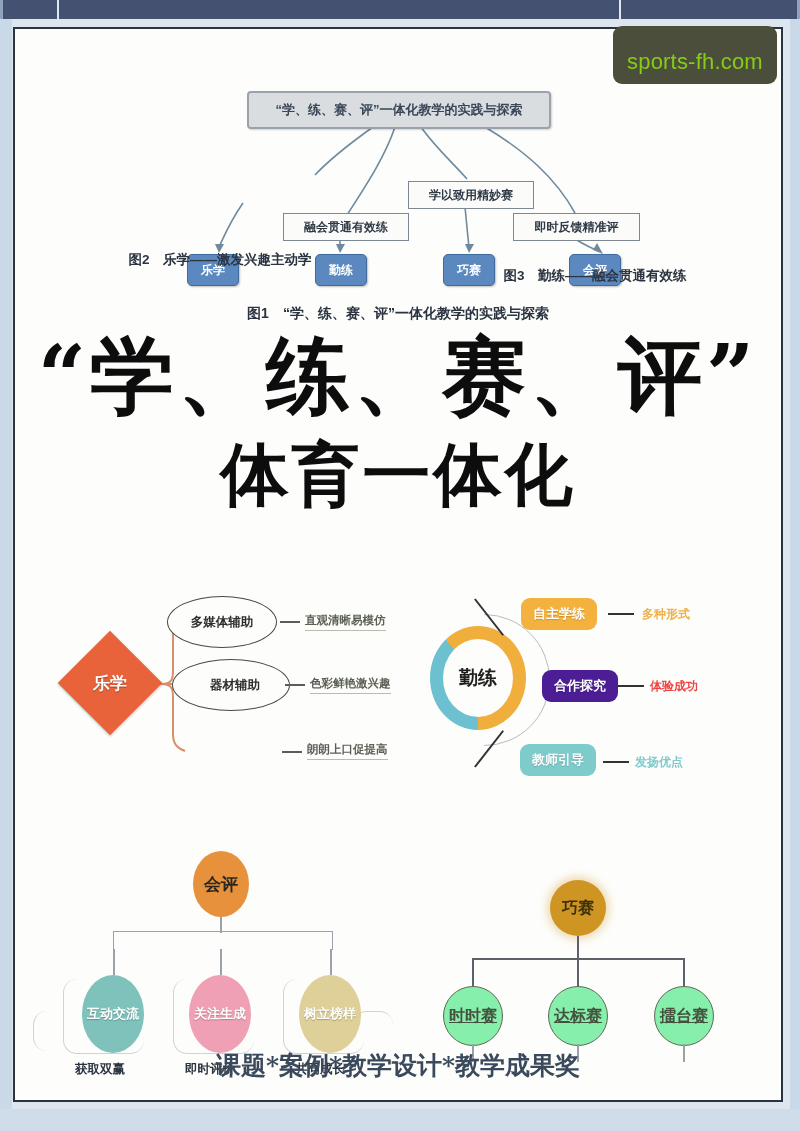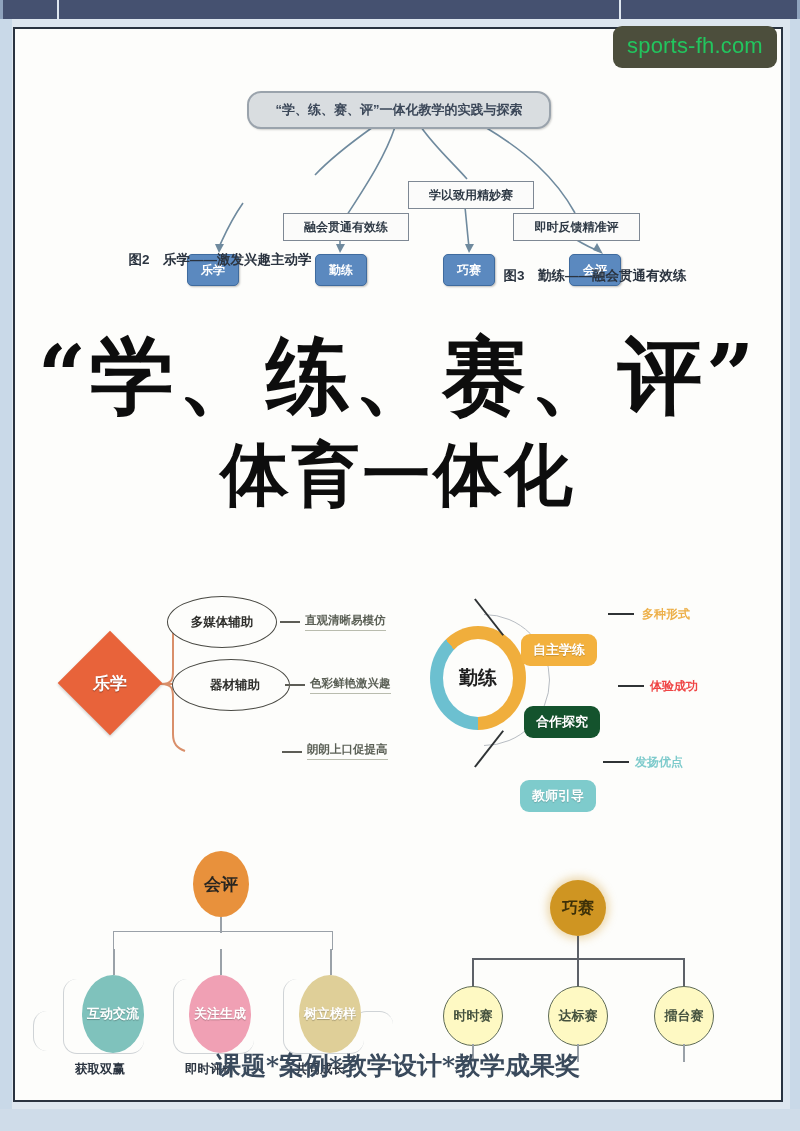--- a/index.html
+++ b/index.html
@@ -30,31 +30,31 @@
     position:absolute;left:13px;top:27px;width:770px;height:1075px;
     background:#fdfdfb;
     border:2px solid #2a3340;
     box-sizing:border-box;
     overflow:hidden;
   }
 
   
   #watermark{
     position:absolute;left:613px;top:26px;
-    background:#4c4e3c;color:#22c55e;
+    background:#4c4e3c;color:#84cc16;
     font-size:22px;letter-spacing:.2px;
-    padding:7px 14px 9px 14px;border-radius:9px;
+    padding:23px 14px 9px 14px;border-radius:9px;
     z-index:40;white-space:nowrap;
   }
 
   
   #fig1{position:absolute;left:0;top:18px;width:766px;height:285px;}
   .f1-title{
     position:absolute;left:232px;top:44px;width:300px;height:34px;
-    border:2px solid #9aa3ac;border-radius:14px;background:#d9dde0;
+    border:2px solid #9aa3ac;border-radius:4px;background:#d9dde0;
     display:flex;align-items:center;justify-content:center;
     font-size:13px;font-weight:bold;color:#3b4758;white-space:nowrap;
     box-shadow:1px 1px 2px rgba(0,0,0,.18);
   }
   .f1-lab{
     position:absolute;height:26px;border:1px solid #7e8894;background:#fbfbfa;
     display:flex;align-items:center;justify-content:center;
     font-size:12px;font-weight:bold;color:#2f3a46;white-space:nowrap;padding:0 6px;
   }
   .f1-lab.l1{left:185px;top:130px;width:118px;}
@@ -135,24 +135,23 @@
     display:flex;align-items:center;justify-content:center;
     font-size:19px;font-weight:bold;color:#1f1f1f;}
   .arcline{position:absolute;left:8px;top:40px;width:130px;height:130px;
     border:1.4px solid #b7bcc2;border-radius:50%;
     clip-path:polygon(50% 0,100% 0,100% 100%,50% 100%);}
   .pill{
     position:absolute;height:32px;border-radius:9px;
     display:flex;align-items:center;justify-content:center;
     font-size:13px;font-weight:bold;color:#ffffff;white-space:nowrap;padding:0 12px;
     text-shadow:0 1px 1px rgba(0,0,0,.18);
-    margin-top:36px;
   }
   .pill.p1{left:111px;top:24px;background:#f3b13e;}
-  .pill.p2{left:114px;top:96px;background:#14532d;}
+  .pill.p2{left:132px;top:96px;background:#4c1d95;}
   .pill.p3{left:110px;top:170px;background:#7ecbcc;}
   .f3-txt{position:absolute;font-size:12px;font-weight:bold;white-space:nowrap;}
   .f3-txt.x1{left:232px;top:32px;color:#edb04a;}
   .f3-txt.x2{left:240px;top:104px;color:#ef4444;}
   .f3-txt.x3{left:225px;top:180px;color:#7ecbcc;}
   .dk{position:absolute;height:2.4px;background:#2f3335;}
   .dk.k1{left:198px;top:39px;width:26px;}
   .dk.k2{left:208px;top:111px;width:26px;}
   .dk.k3{left:193px;top:187px;width:26px;}
   .slash{position:absolute;width:2.4px;background:#2f3335;}
@@ -209,23 +208,23 @@
     box-shadow:0 0 9px 3px rgba(207,149,34,.35);
   }
   .qs-stem{position:absolute;left:167px;top:62px;width:2px;height:22px;background:#5d6168;}
   .qs-bar{position:absolute;left:62px;top:84px;width:212px;height:2px;background:#5d6168;}
   .qs-drop{position:absolute;width:2px;height:28px;background:#5d6168;top:84px;}
   .qs-drop.a{left:62px;}
   .qs-drop.b{left:167px;}
   .qs-drop.c{left:273px;}
   .circ{
     position:absolute;width:58px;height:58px;border-radius:50%;
-    border:1.6px solid #5d6a55;background:#fef9c3;
-    display:flex;align-items:center;justify-content:center;
-    font-size:13px;font-weight:bold;color:#44513e;white-space:nowrap;
+    border:1.6px solid #5d6a55;background:#86efac;
+    display:flex;align-items:center;justify-content:center;
+    font-size:16px;font-weight:bold;color:#44513e;white-space:nowrap;text-decoration:underline;
   }
   .circ.c1{left:33px;top:112px;}
   .circ.c2{left:138px;top:112px;}
   .circ.c3{left:244px;top:112px;}
   .tail{position:absolute;width:2px;height:18px;background:#9aa1a8;top:170px;}
   .tail.a{left:62px;}
   .tail.b{left:167px;}
   .tail.c{left:273px;}
 
   
@@ -279,20 +278,21 @@
 
     <div class="f1-lab l2">融会贯通有效练</div>
     <div class="f1-lab l3">学以致用精妙赛</div>
     <div class="f1-lab l4">即时反馈精准评</div>
 
     <div class="f1-node n1">乐学</div>
     <div class="f1-node n2">勤练</div>
     <div class="f1-node n3">巧赛</div>
     <div class="f1-node n4">会评</div>
 
+    <div class="cap" id="fig1cap">图1　“学、练、赛、评”一体化教学的实践与探索</div>
   </div>
 
   <div id="bigtitle">
     <div class="l1">“学、练、赛、评”</div>
     <div class="l2">体育一体化</div>
   </div>
 
   <div id="fig2">
     <svg class="ov" width="370" height="215">
       <g fill="none" stroke="#d98f6a" stroke-width="2">

